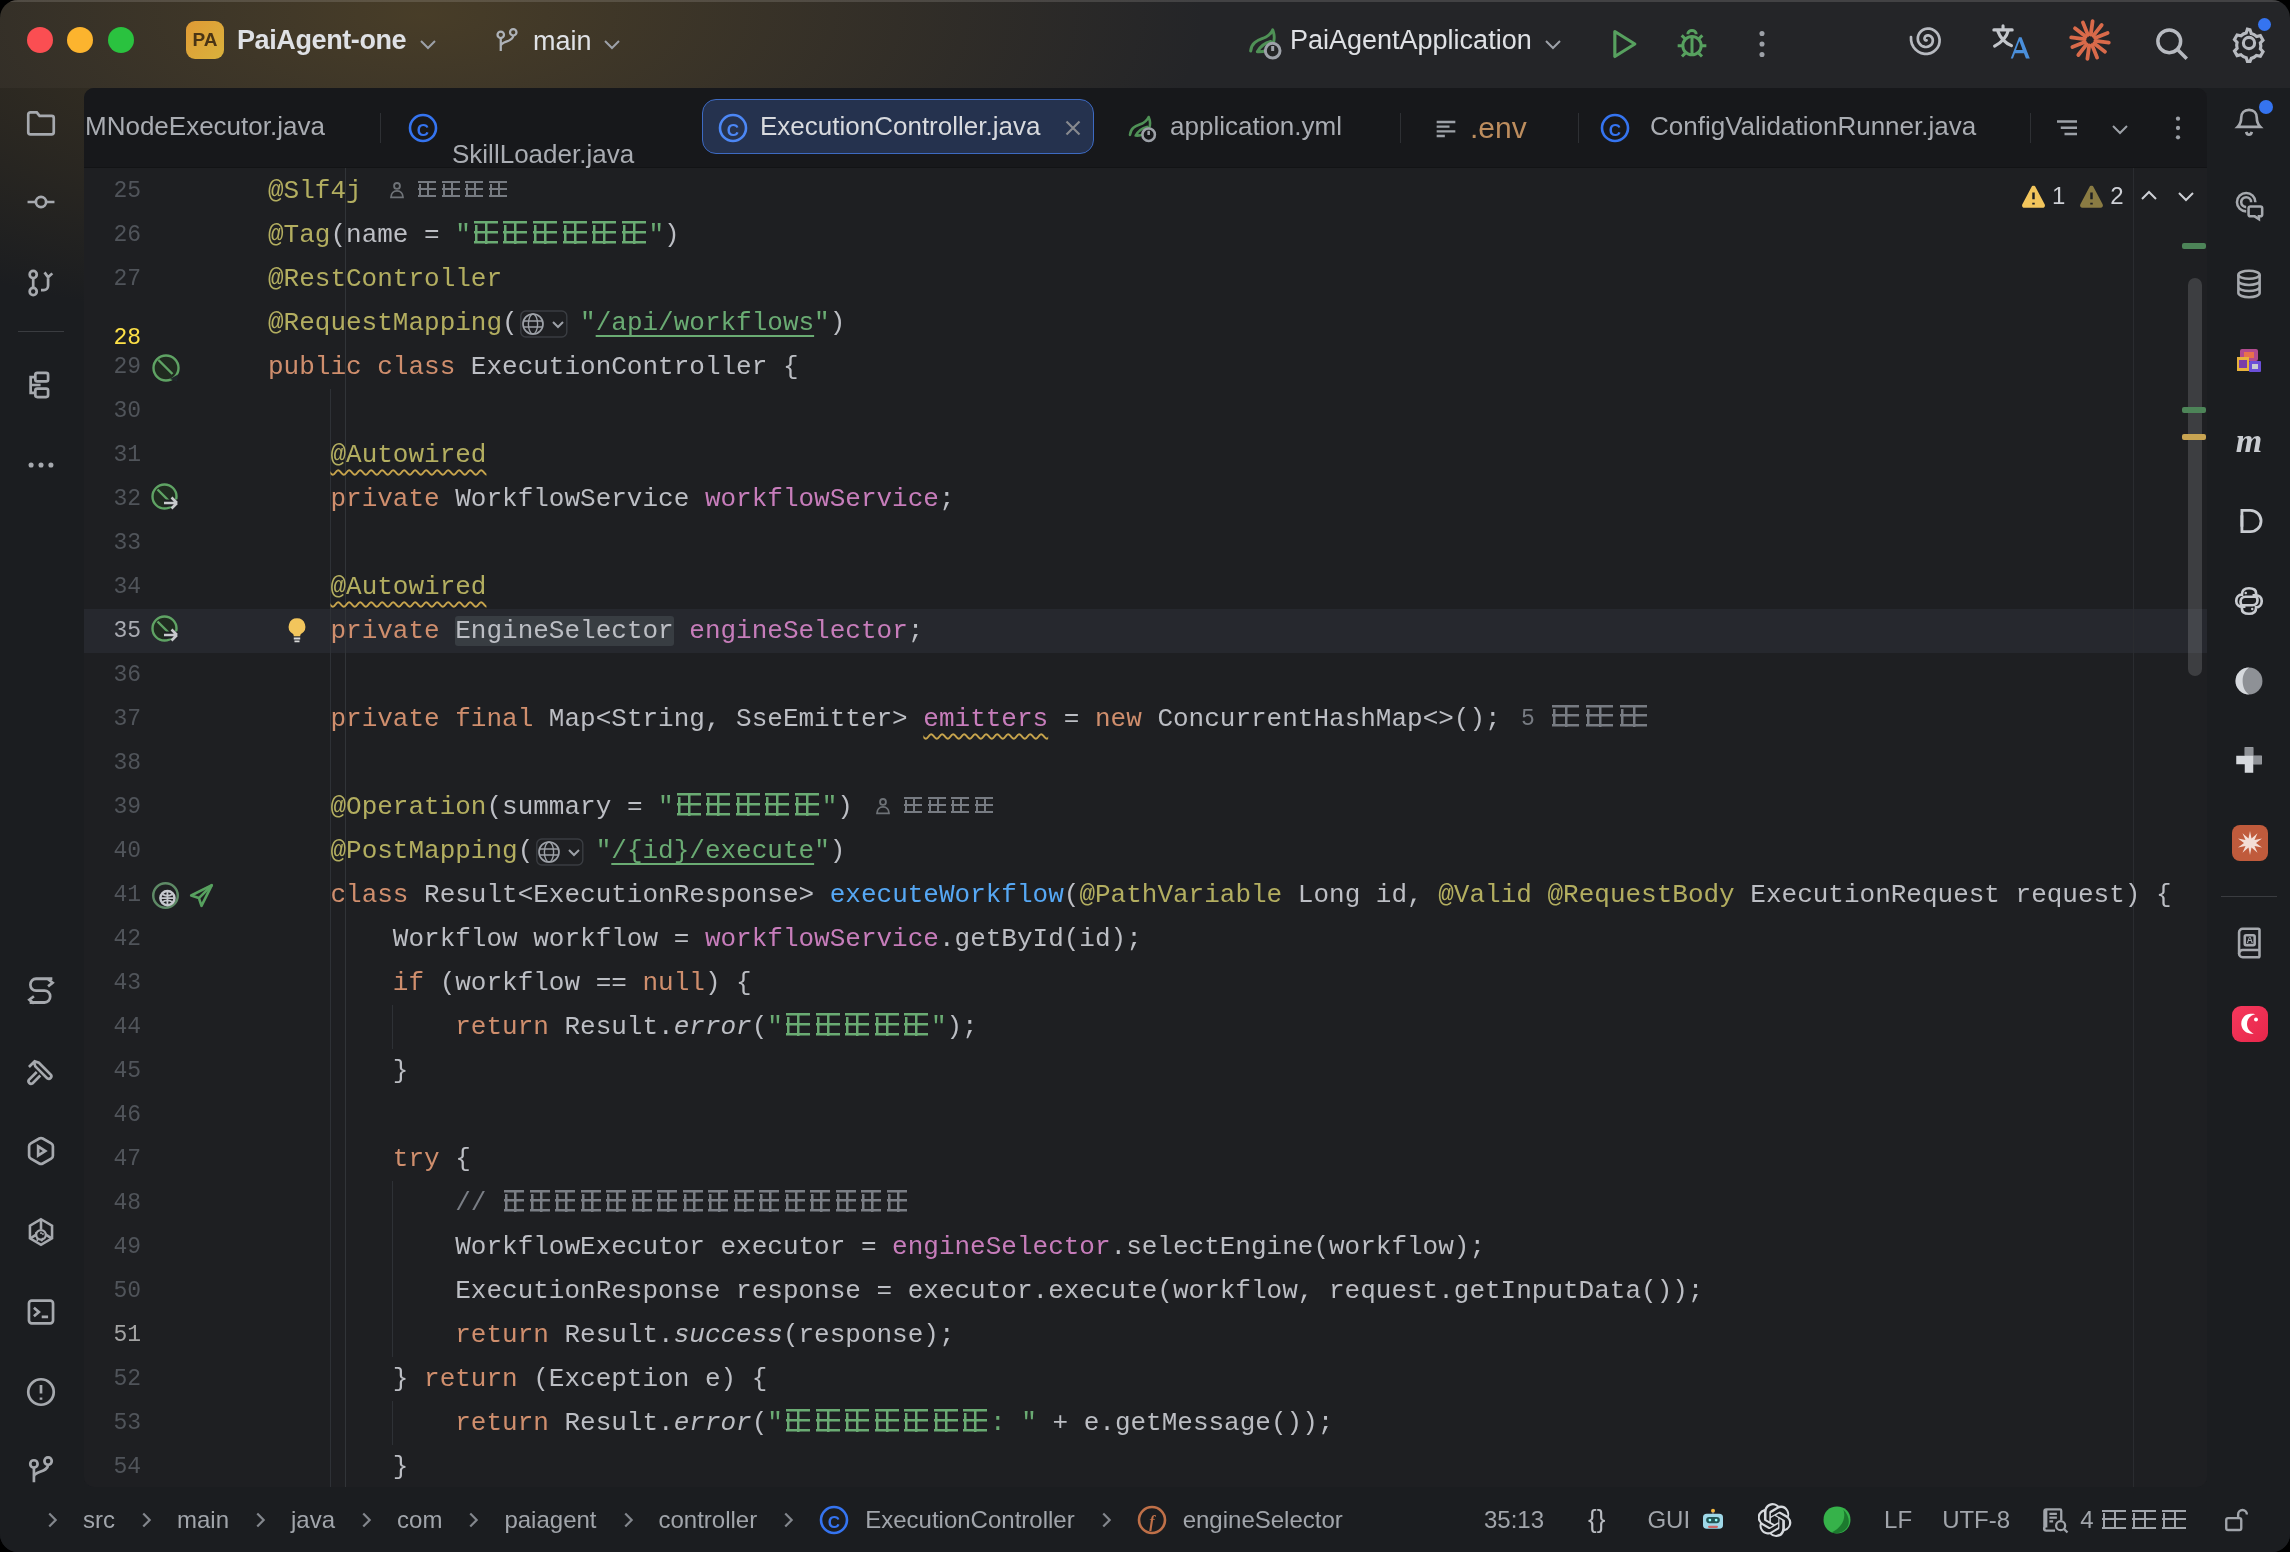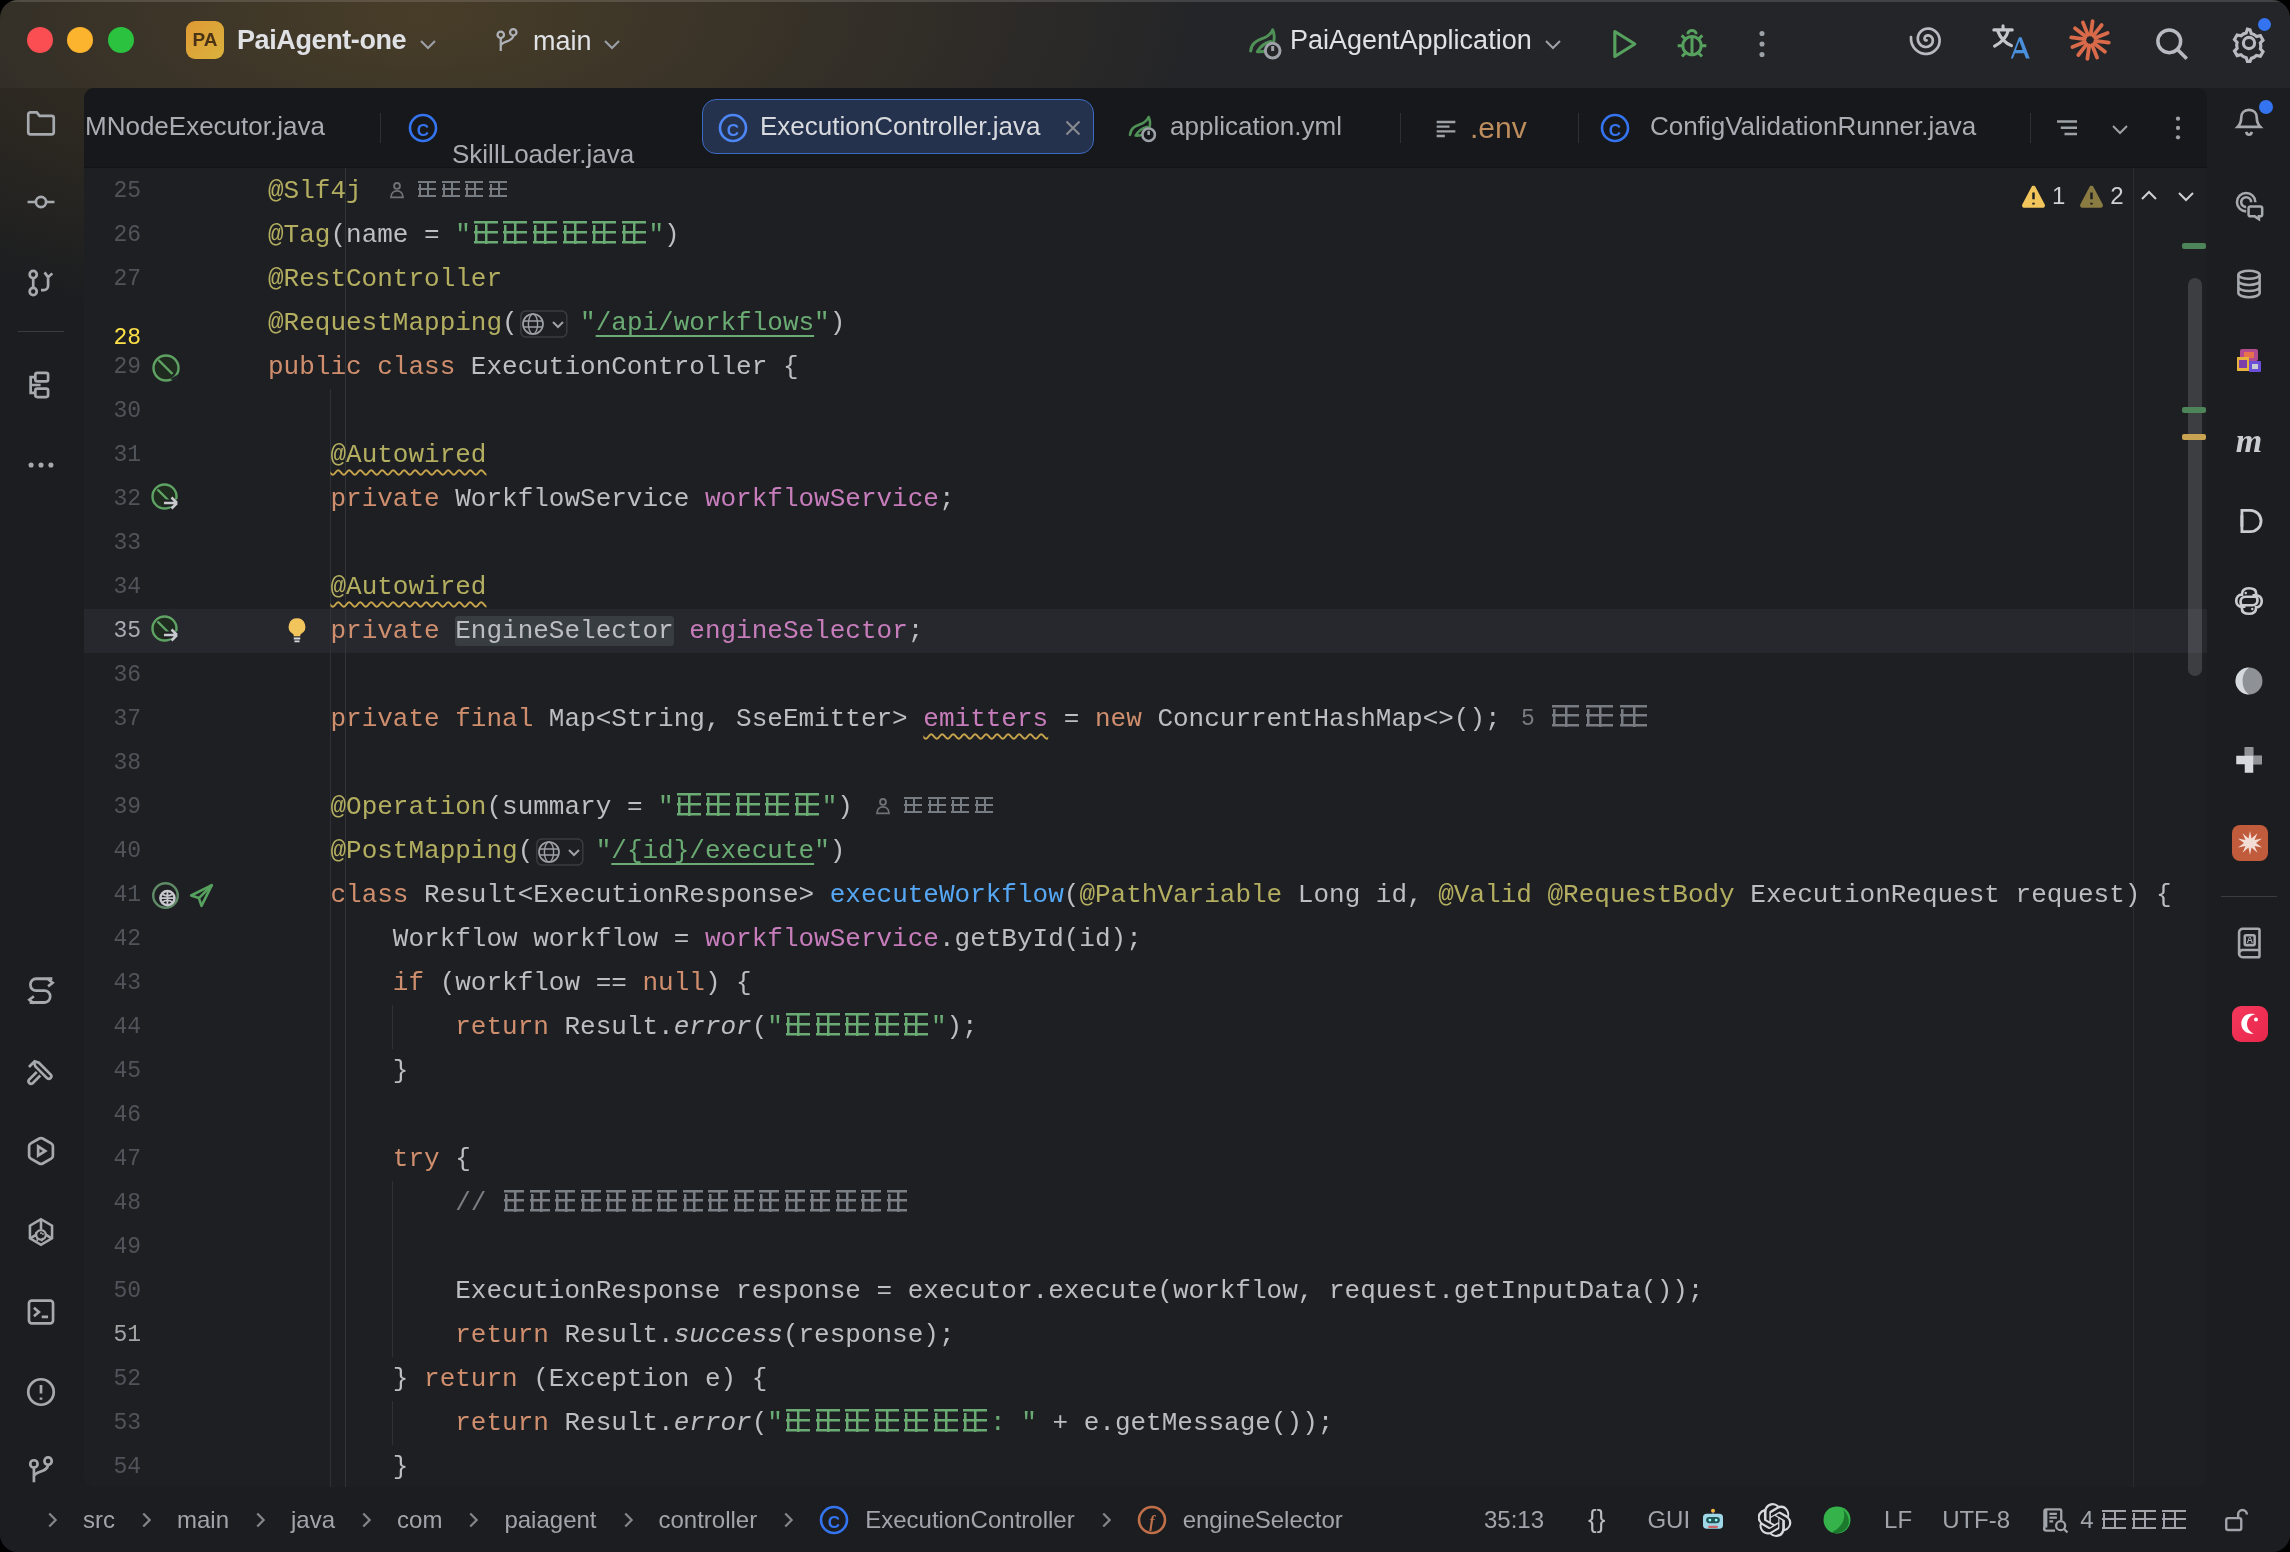--- a/index.html
+++ b/index.html
@@ -409,20 +409,21 @@
 <div class="ln" style="top:529px;left:184px">    <span class="k">private final</span> Map&lt;String, SseEmitter&gt; <span class="f squ">emitters</span> = <span class="k">new</span> ConcurrentHashMap&lt;&gt;();</div>
 <div class="ln" style="top:617px;left:184px">    <span class="a">@Operation</span>(summary = <span class="s">"<i class="cj"></i><i class="cj"></i><i class="cj"></i><i class="cj"></i><i class="cj"></i>"</span>)</div>
 <div class="ln" style="top:661px;left:184px">    <span class="a">@PostMapping</span>(    <span class="s">"<span class="lnk">/{id}/execute</span>"</span>)</div>
 <div class="ln" style="top:705px;left:184px">    <span class="k">class</span> Result&lt;ExecutionResponse&gt; <span class="m">executeWorkflow</span>(<span class="a">@PathVariable</span> Long id, <span class="a">@Valid</span> <span class="a">@RequestBody</span> ExecutionRequest request) {</div>
 <div class="ln" style="top:749px;left:184px">        Workflow workflow = <span class="f">workflowService</span>.getById(id);</div>
 <div class="ln" style="top:793px;left:184px">        <span class="k">if</span> (workflow == <span class="k">null</span>) {</div>
 <div class="ln" style="top:837px;left:184px">            <span class="k">return</span> Result.<span class="it">error</span>(<span class="s">"<i class="cj"></i><i class="cj"></i><i class="cj"></i><i class="cj"></i><i class="cj"></i>"</span>);</div>
 <div class="ln" style="top:881px;left:184px">        }</div>
 <div class="ln" style="top:969px;left:184px">        <span class="k">try</span> {</div>
 <div class="ln" style="top:1013px;left:184px">            <span class="c">// <i class="cj cjc"></i><i class="cj cjc"></i><i class="cj cjc"></i><i class="cj cjc"></i><i class="cj cjc"></i><i class="cj cjc"></i><i class="cj cjc"></i><i class="cj cjc"></i><i class="cj cjc"></i><i class="cj cjc"></i><i class="cj cjc"></i><i class="cj cjc"></i><i class="cj cjc"></i><i class="cj cjc"></i><i class="cj cjc"></i><i class="cj cjc"></i></span></div>
+<div class="ln" style="top:1057px;left:184px">            WorkflowExecutor executor = <span class="f">engineSelector</span>.selectEngine(workflow);</div>
 <div class="ln" style="top:1101px;left:184px">            ExecutionResponse response = executor.execute(workflow, request.getInputData());</div>
 <div class="ln" style="top:1145px;left:184px">            <span class="k">return</span> Result.<span class="it">success</span>(response);</div>
 <div class="ln" style="top:1189px;left:184px">        } <span class="k">return</span> (Exception e) {</div>
 <div class="ln" style="top:1233px;left:184px">            <span class="k">return</span> Result.<span class="it">error</span>(<span class="s">"<i class="cj"></i><i class="cj"></i><i class="cj"></i><i class="cj"></i><i class="cj"></i><i class="cj"></i><i class="cj"></i>: "</span> + e.getMessage());</div>
 <div class="ln" style="top:1277px;left:184px">        }</div>
 <div class="inlay" style="left:302px;top:1px"><svg width="22" height="22" viewBox="0 0 24 24" fill="none" stroke="#6e7277" stroke-width="2" style="display:inline-block;vertical-align:-4px;margin-right:8px">
             <circle cx="12" cy="7.6" r="3.2"></circle>
             <path d="M5.5 20c0-4.6 2.9-7 6.5-7s6.5 2.4 6.5 7z" fill="none"></path>
           </svg><i class="cj cja"></i><i class="cj cja"></i><i class="cj cja"></i><i class="cj cja"></i></div>
 <div class="inlay" style="left:788px;top:617px"><svg width="22" height="22" viewBox="0 0 24 24" fill="none" stroke="#6e7277" stroke-width="2" style="display:inline-block;vertical-align:-4px;margin-right:8px">

